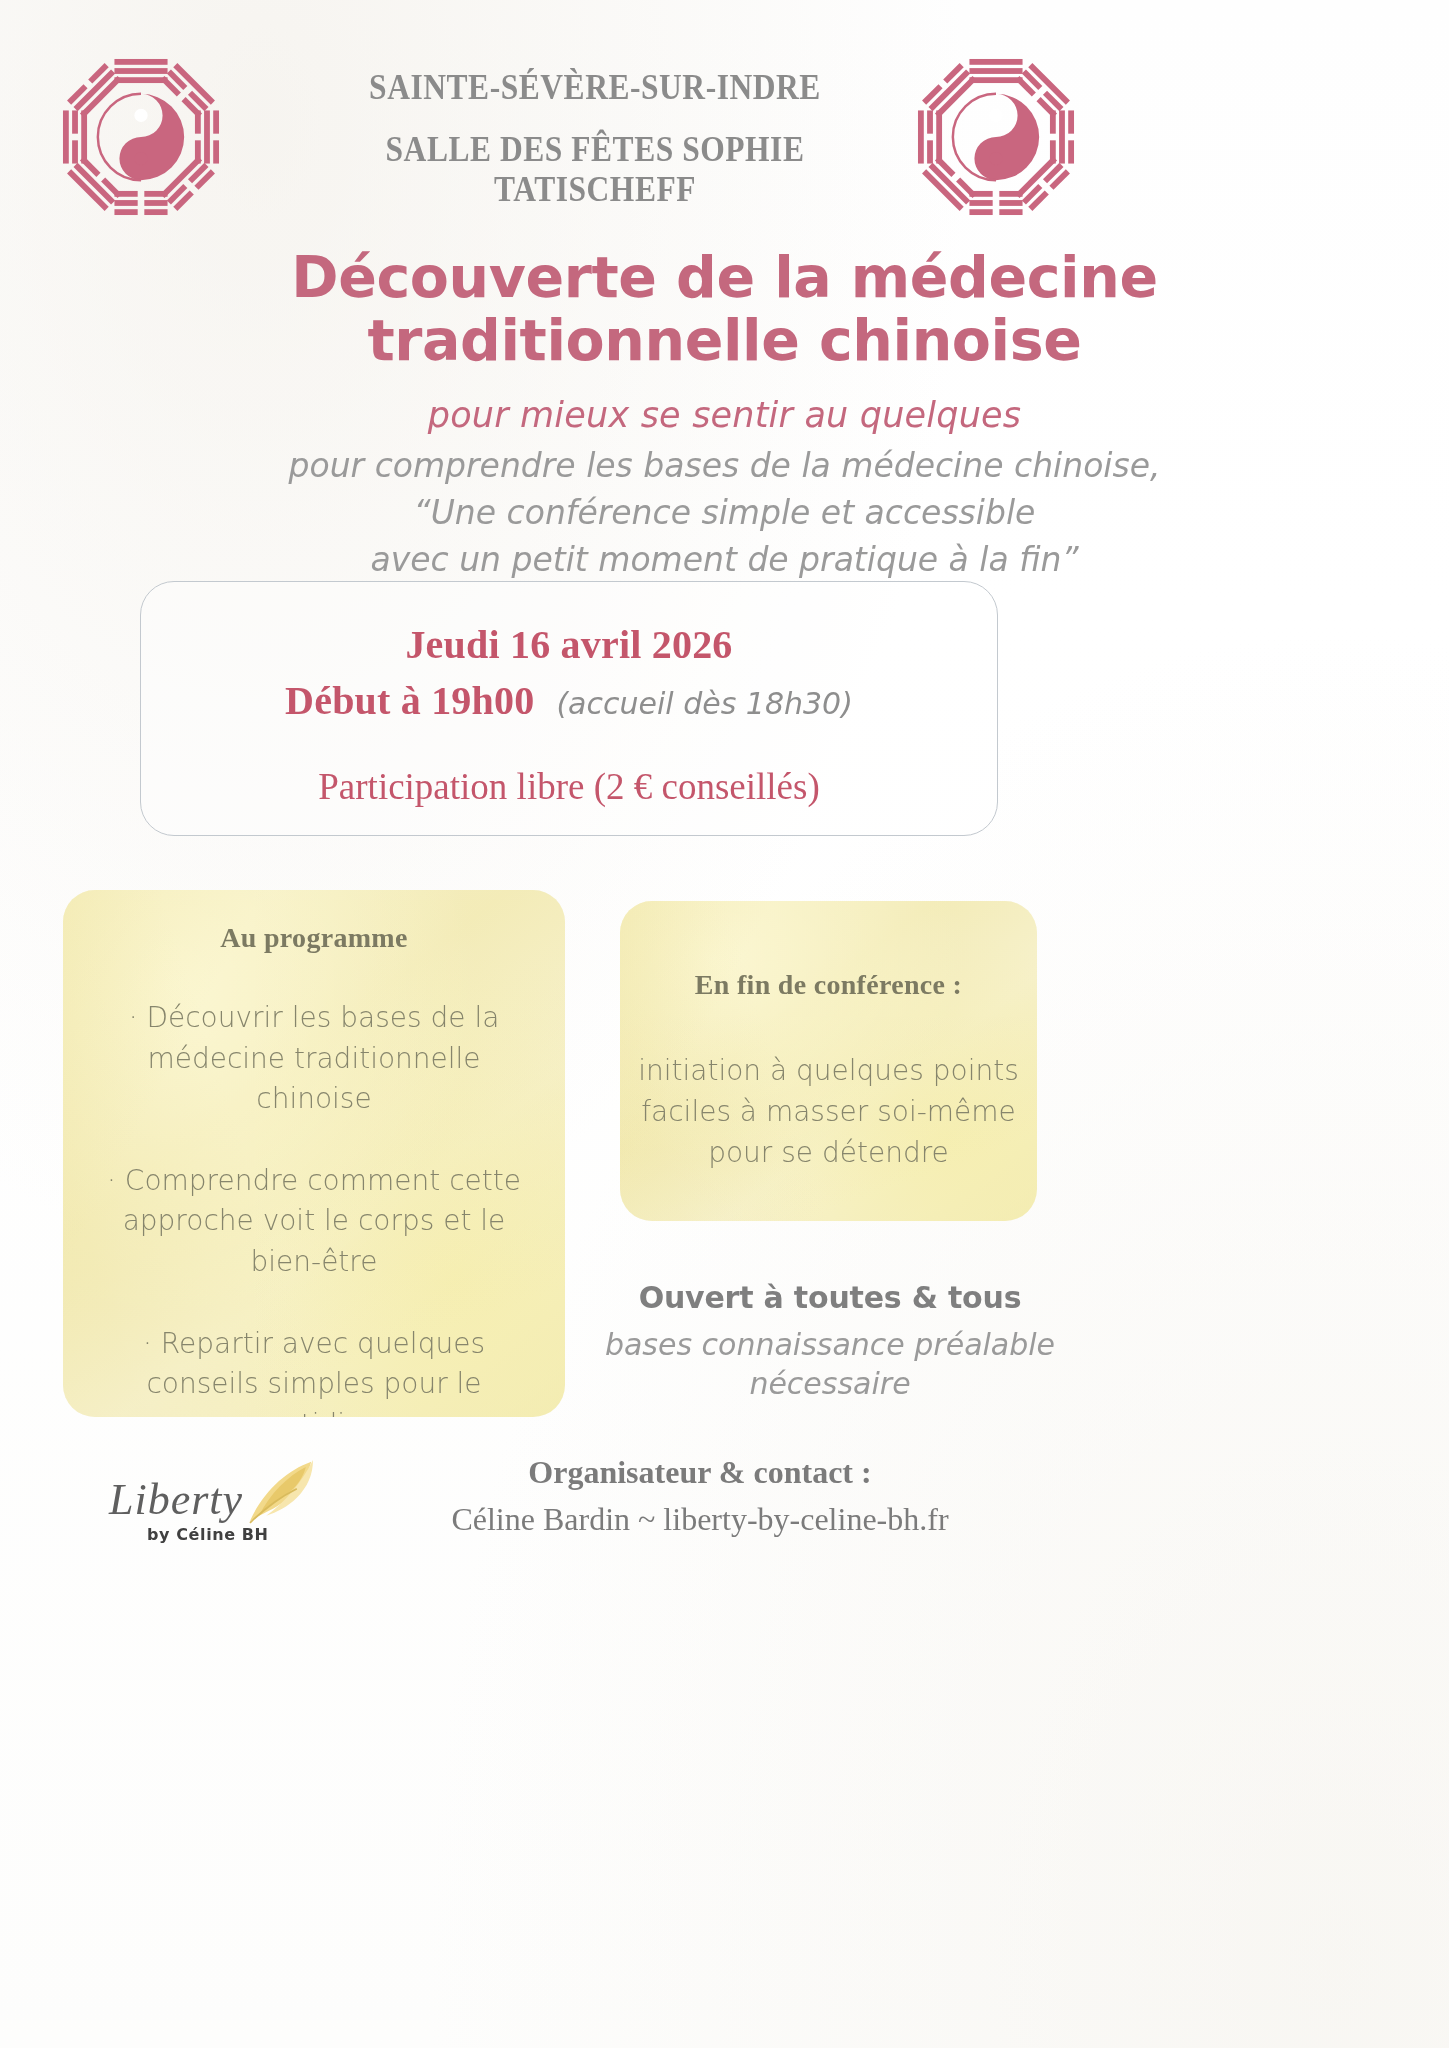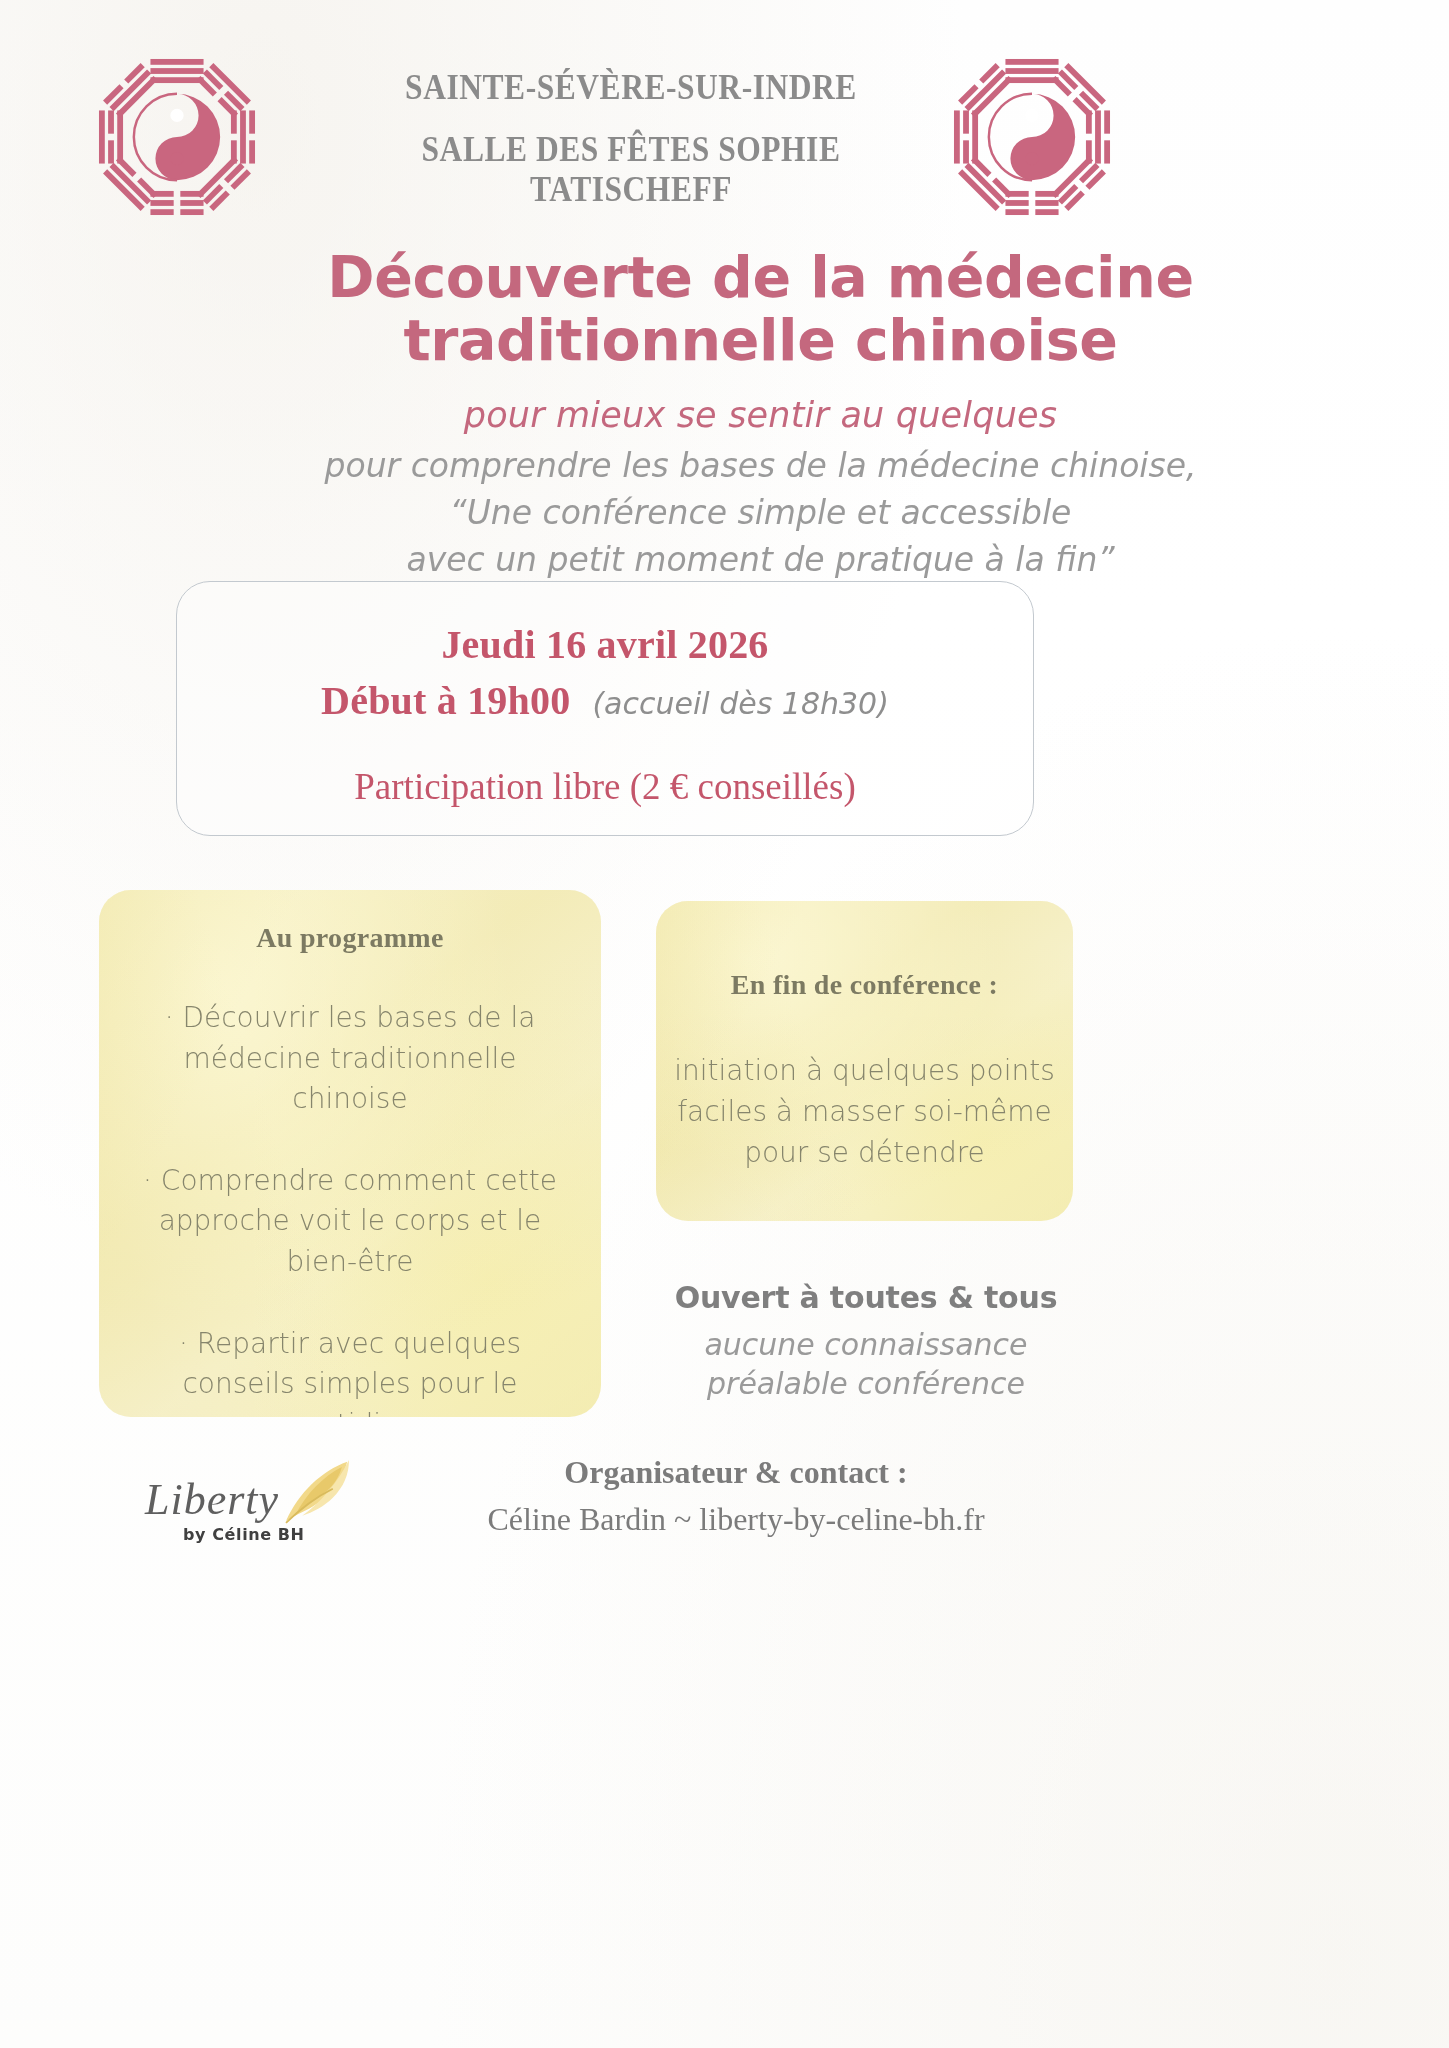--- a/index.html
+++ b/index.html
@@ -16,21 +16,20 @@
     
     background:
       radial-gradient(ellipse at 18% 6%, rgba(240,236,228,0.55) 0%, rgba(255,255,255,0) 42%),
       radial-gradient(ellipse at 92% 96%, rgba(243,240,233,0.5) 0%, rgba(255,255,255,0) 48%),
       linear-gradient(180deg, #fefefe 0%, #ffffff 30%, #fdfdfc 100%);
   }
 
   .poster {
     position: absolute;
     inset: 0;
-    margin-left: 36px;
   }
 
   
   .header {
     position: absolute;
     top: 44px;
     left: 0;
     width: 1449px;
     height: 170px;
   }
@@ -478,21 +477,21 @@
 
   <div class="ybox ybox-right">
     <div class="ybox-inner">
       <div class="ybox-title">En fin de conférence :</div>
       <div class="ybox-body">initiation à quelques points faciles à masser soi-même pour se détendre</div>
     </div>
   </div>
 
   <div class="open-block">
     <div class="open-title">Ouvert à toutes &amp; tous</div>
-    <div class="open-sub">aucune connaissance préalable conférence</div>
+    <div class="open-sub">bases connaissance préalable nécessaire</div>
   </div>
 
   <div class="footer">
 
     <div class="logo-liberty">
       <svg class="logo-feather" viewBox="0 0 120 110">
         <g>
           <path d="M98 8 C70 18 44 42 30 74 C40 68 48 64 56 60 C74 50 92 32 98 8 Z" fill="#f2d98a"></path>
           <path d="M92 14 C72 24 52 44 40 68 C52 58 66 48 78 38 C86 30 90 22 92 14 Z" fill="#e8c96a"></path>
           <path d="M100 6 C88 30 70 52 48 68 C60 64 72 58 82 48 C94 36 100 22 100 6 Z" fill="#f7e6ad"></path>

